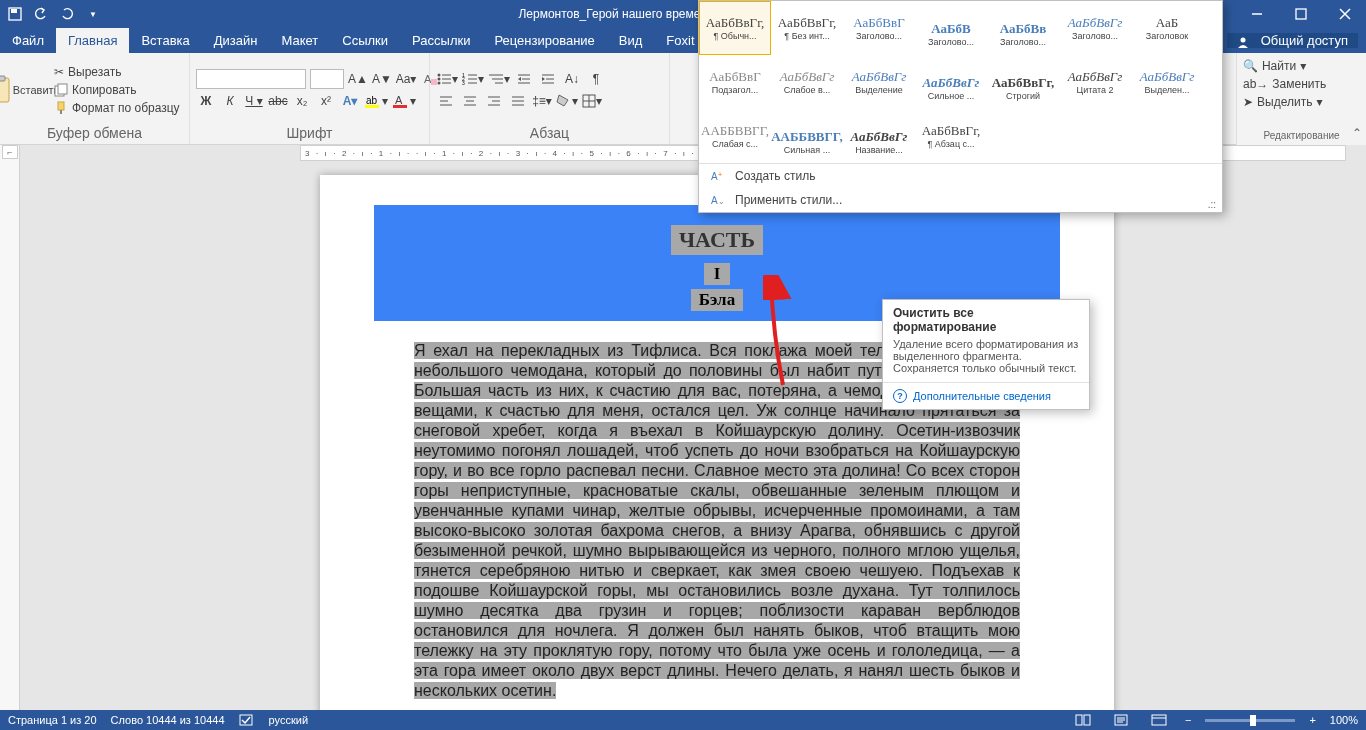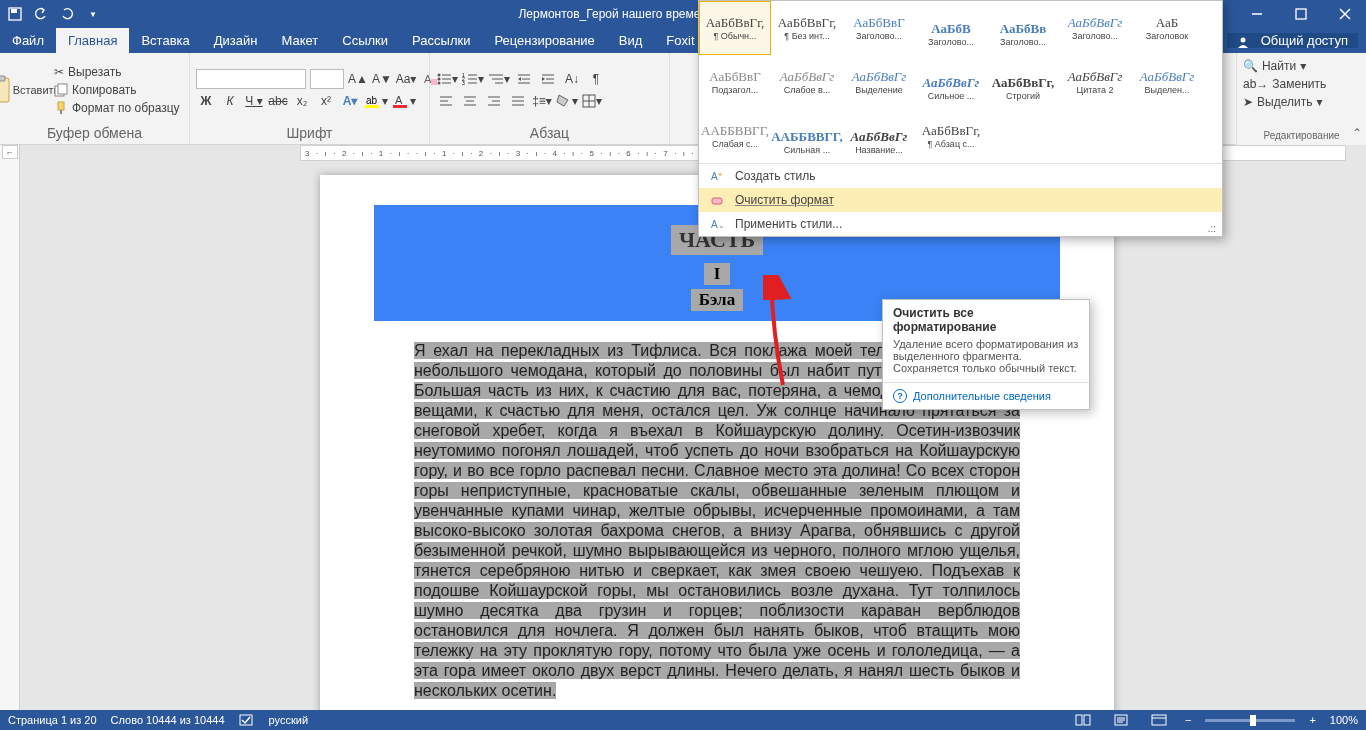--- a/index.html
+++ b/index.html
@@ -433,28 +433,20 @@
     </div>
   <div class="gallery-menu">
     <div class="gm-item">
         <span class="gm-icon">
           <svg width="16" height="14">
             <text x="1" y="11" font-size="10" fill="#4a7ebb">A</text>
             <text x="8" y="8" font-size="7" fill="#e07000">+</text>
           </svg>
         </span>
         <span>Создать стиль</span>
-      </div>
-    <div class="gm-item hover">
-        <span class="gm-icon">
-          <svg width="16" height="14">
-            <rect x="2" y="5" width="10" height="6" rx="2" fill="#f9b6c6" stroke="#d06080"></rect>
-          </svg>
-        </span>
-        <span style="text-decoration:underline;text-decoration-color:#888;">Очистить формат</span>
       </div>
     <div class="gm-item">
         <span class="gm-icon">
           <svg width="16" height="14">
             <text x="1" y="11" font-size="10" fill="#4a7ebb">A</text>
             <text x="8" y="11" font-size="8" fill="#888">⌄</text>
           </svg>
         </span>
         <span>Применить стили...</span>
       </div>

